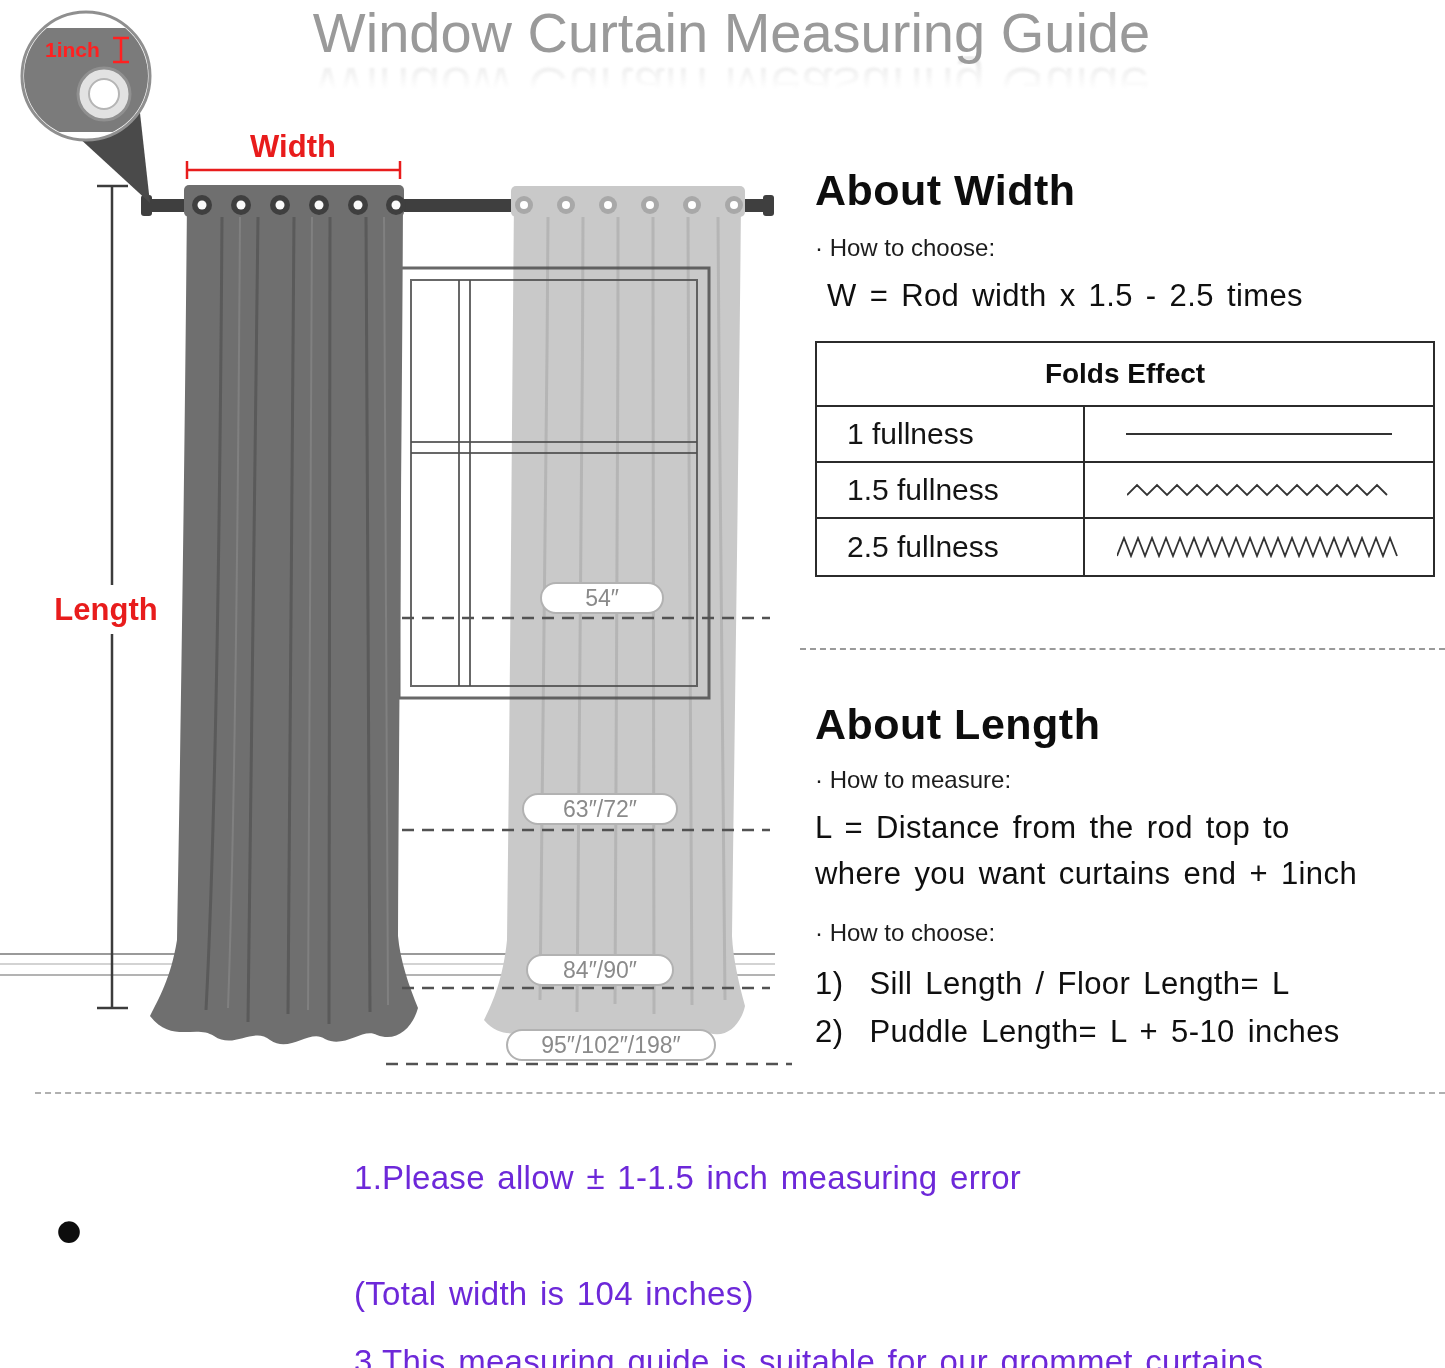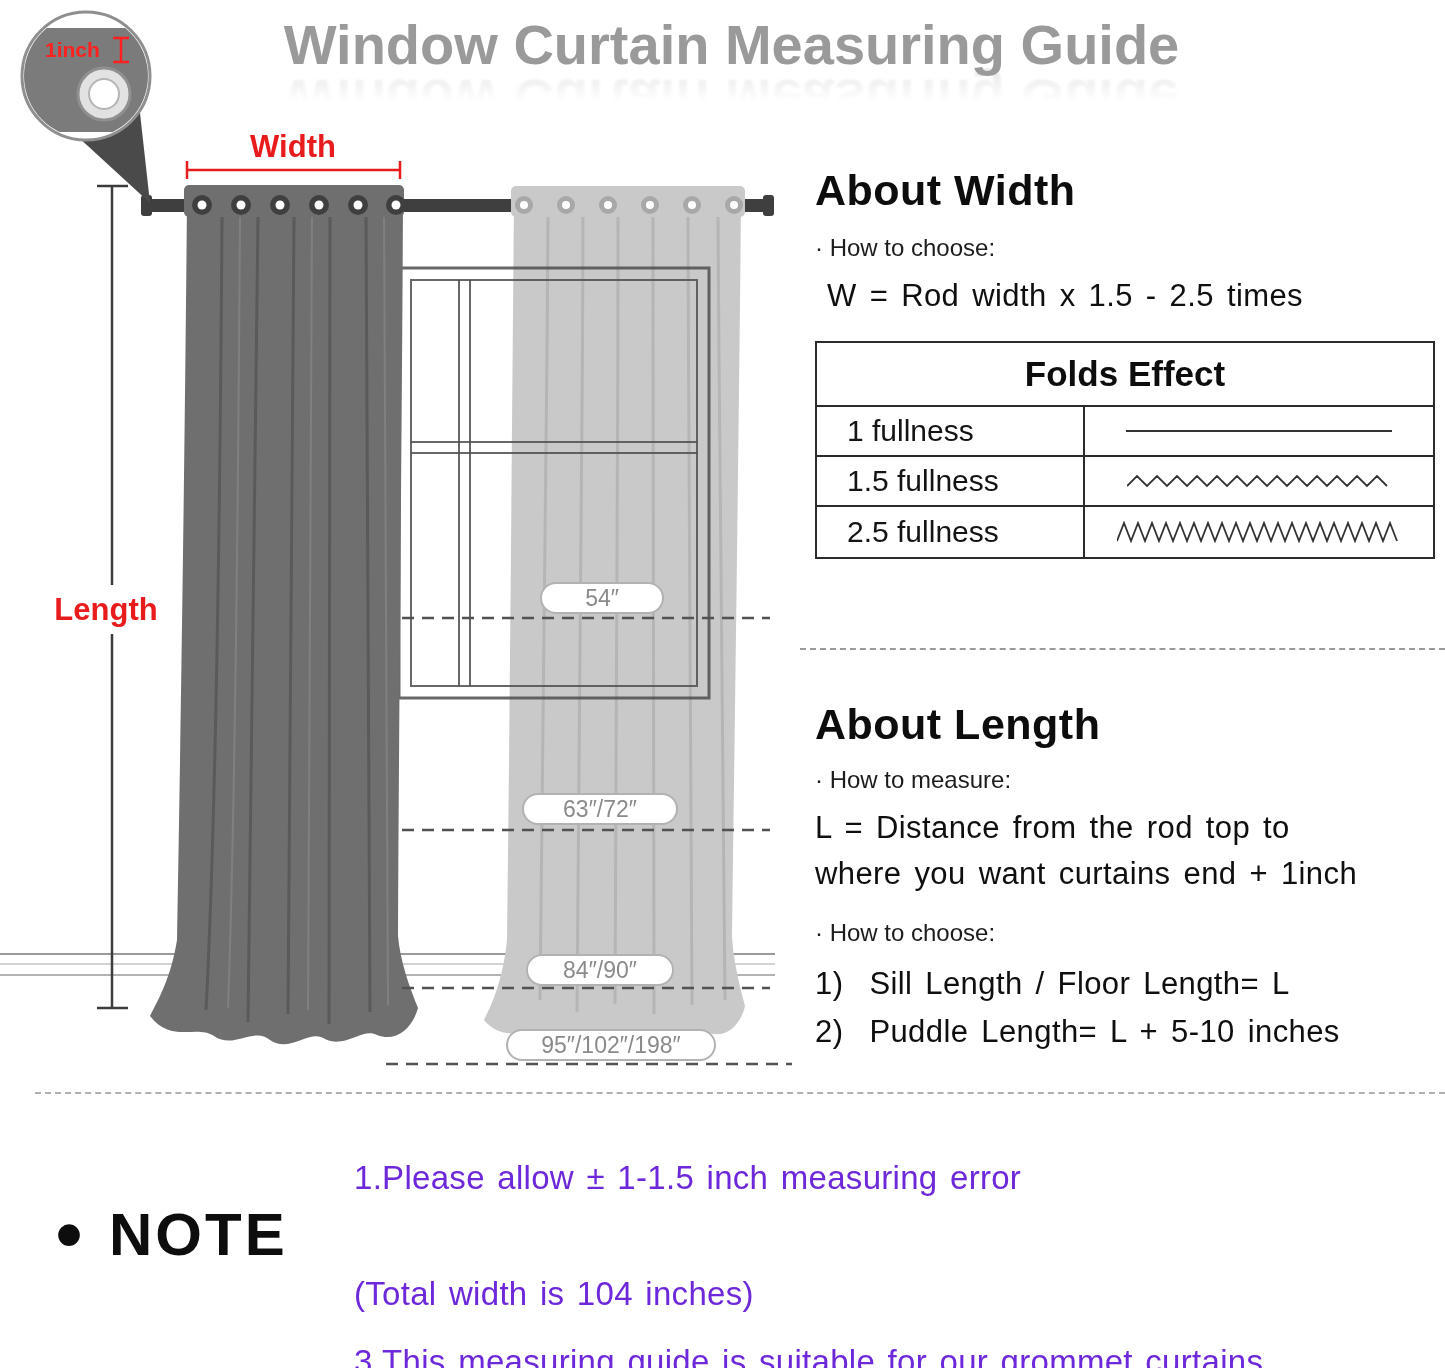--- a/index.html
+++ b/index.html
@@ -4,23 +4,22 @@
 <style>
   * { margin:0; padding:0; box-sizing:border-box; }
   html,body { background:#ffffff; }
   .page {
     position:relative; width:1445px; height:1368px; background:#fff; overflow:hidden;
     font-family:"Liberation Sans","DejaVu Sans",sans-serif; color:#111;
   }
   
   .title, .title-reflect {
     position:absolute; left:0; right:0; text-align:center;
-    font-size:56px; font-weight:bold; color:#9a9a9a; padding-left:18px; line-height:1.1;
+    font-size:56px; font-weight:normal; color:#9a9a9a; padding-left:18px; line-height:1.1;
     white-space:nowrap;
-    margin-top:12px;
   }
   .title { top:2px; z-index:5; }
   .title-reflect {
     top:56px; z-index:4; transform:scaleY(-1); opacity:.4; filter:blur(1px);
     -webkit-mask-image:linear-gradient(to bottom, transparent 45%, rgba(0,0,0,.6) 100%);
     mask-image:linear-gradient(to bottom, transparent 45%, rgba(0,0,0,.6) 100%);
   }
   
   .diagram { position:absolute; left:0; top:0; z-index:1; }
   .t-red-lg { font-family:"Liberation Sans",sans-serif; font-size:31px; font-weight:bold; fill:#e81c1c; }
@@ -30,22 +29,22 @@
     border-radius:17px; color:#8a8a8a; font-size:23px;
     display:flex; align-items:center; justify-content:center; white-space:nowrap;
   }
   
   .abs { position:absolute; z-index:2; }
   .rc-heading { font-size:43px; font-weight:bold; color:#0d0d0d; letter-spacing:.5px; }
   .rc-sub { font-size:24px; color:#1c1c1c; }
   .rc-body { font-size:31px; color:#0f0f0f; letter-spacing:.4px; word-spacing:4px; white-space:pre-wrap; }
   .folds-table { position:absolute; left:815px; top:341px; width:620px; border:2px solid #2b2b2b; z-index:2; background:#fff; }
   .ft-header { height:64px; border-bottom:2px solid #2b2b2b; display:flex; align-items:center; justify-content:center;
-               font-size:35px; font-weight:bold; color:#0d0d0d; }
-  .ft-row { display:flex; height:50px; border-bottom:2px solid #2b2b2b; }
+               font-size:28px; font-weight:bold; color:#0d0d0d; }
+  .ft-row { display:flex; height:56px; border-bottom:2px solid #2b2b2b; }
   .ft-row:last-child { border-bottom:none; }
   .ft-label { width:268px; border-right:2px solid #2b2b2b; display:flex; align-items:center; padding-left:30px;
               font-size:30px; color:#141414; }
   .ft-wave { flex:1; display:flex; align-items:center; justify-content:center; }
   .dash-sep-right { position:absolute; left:800px; top:648px; width:645px; border-top:2px dashed #9a9a9a; z-index:2; }
   .dash-sep-bottom { position:absolute; left:35px; top:1092px; width:1410px; border-top:2px dashed #b0b0b0; z-index:2; }
   
   .note-heading { position:absolute; left:55px; top:1200px; display:flex; align-items:center; gap:26px; z-index:2; }
   .note-bullet { font-size:80px; line-height:.8; color:#0d0d0d; }
   .note-word { font-size:60px; font-weight:bold; letter-spacing:3px; color:#0d0d0d; }
@@ -240,19 +239,18 @@
   <div class="abs rc-body" style="left:815px; top:810px;">L = Distance from the rod top to</div>
   <div class="abs rc-body" style="left:815px; top:856px;">where you want curtains end + 1inch</div>
   <div class="abs rc-sub" style="left:815px; top:919px;">· How to choose:</div>
   <div class="abs rc-body" style="left:815px; top:966px;">1)  Sill Length / Floor Length= L</div>
   <div class="abs rc-body" style="left:815px; top:1014px;text-align:right;">2)  Puddle Length= L + 5-10 inches</div>
 
   <div class="dash-sep-bottom"></div>
 
   <div class="note-heading">
     <span class="note-bullet">•</span>
-    <span class="note-word">NOTE</span>
   </div>
   <div class="note-text" style="top:1142px;">1.Please allow ± 1-1.5 inch measuring error</div>
   <div class="note-text" style="top:1258px;">(Total width is 104 inches)</div>
   <div class="note-text" style="top:1326px;">3.This measuring guide is suitable for our grommet curtains</div>
 
 </div>
 
 </body></html>

